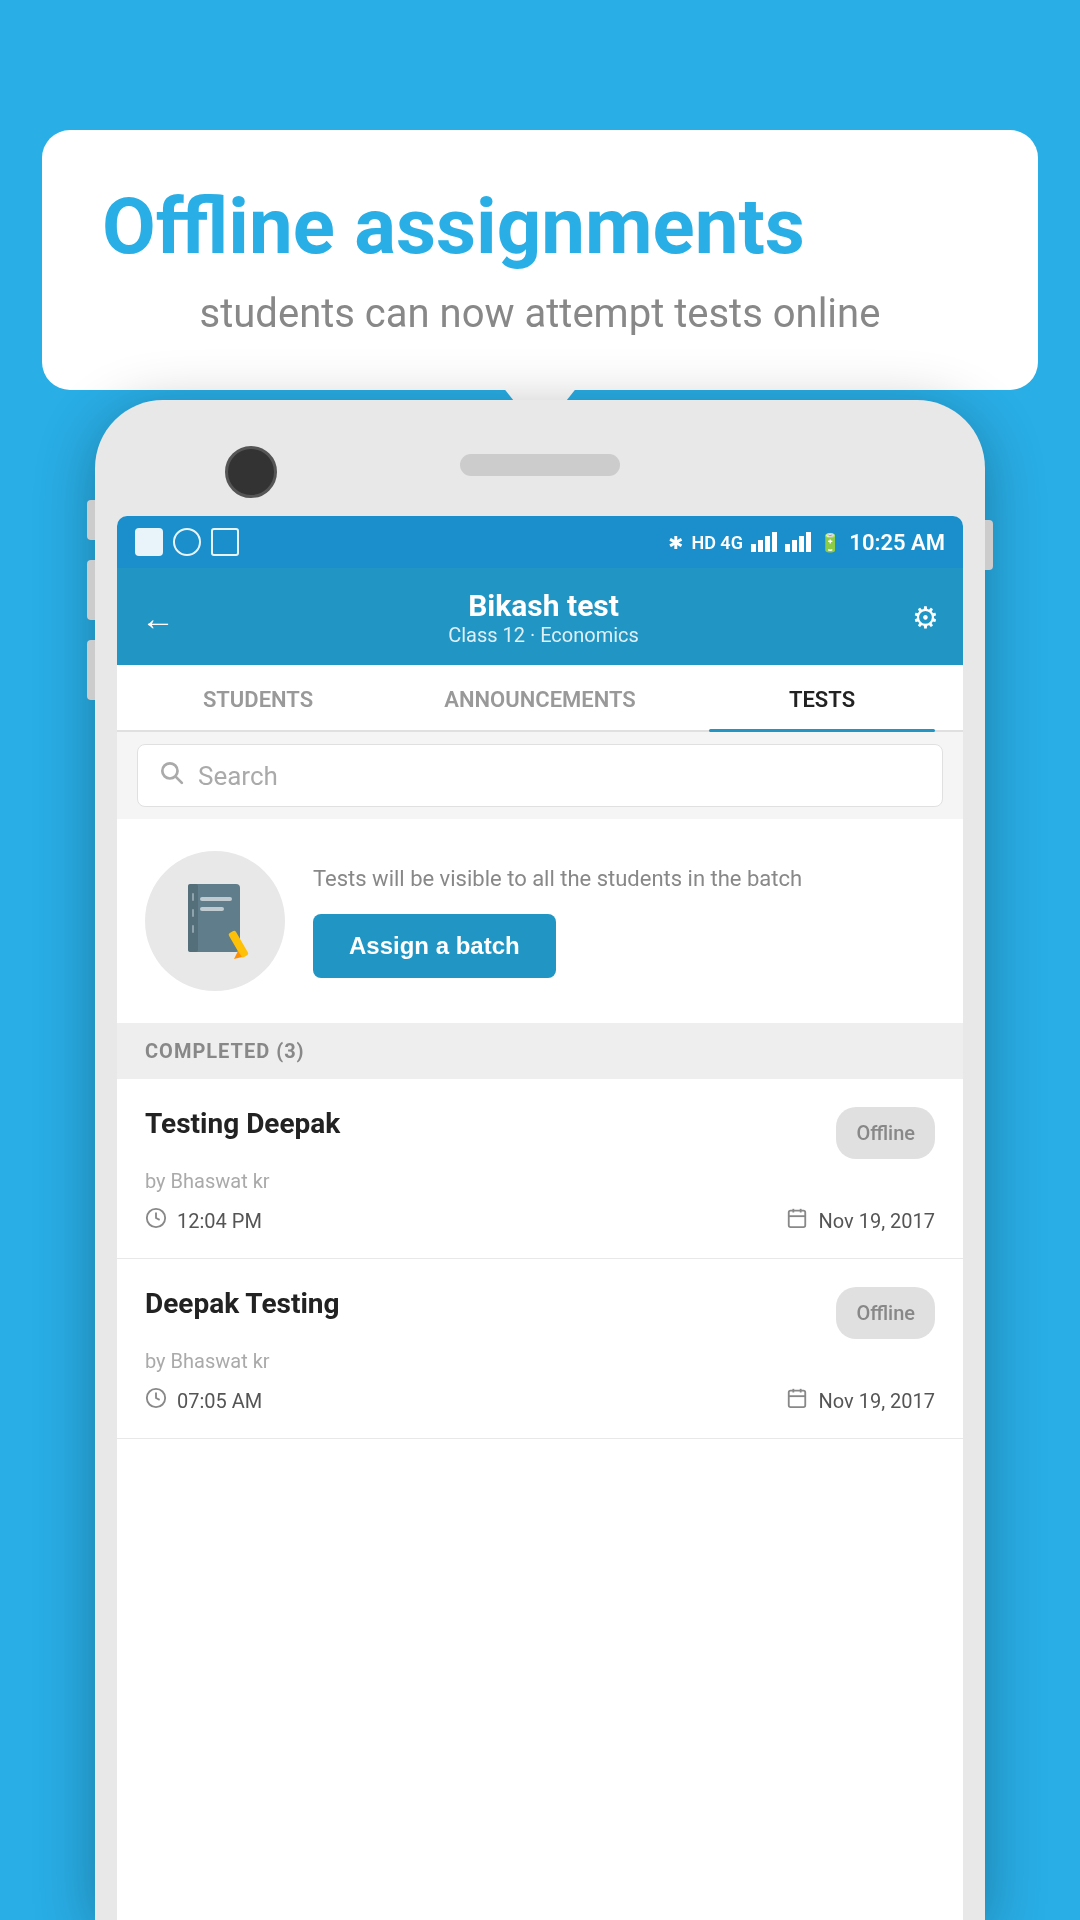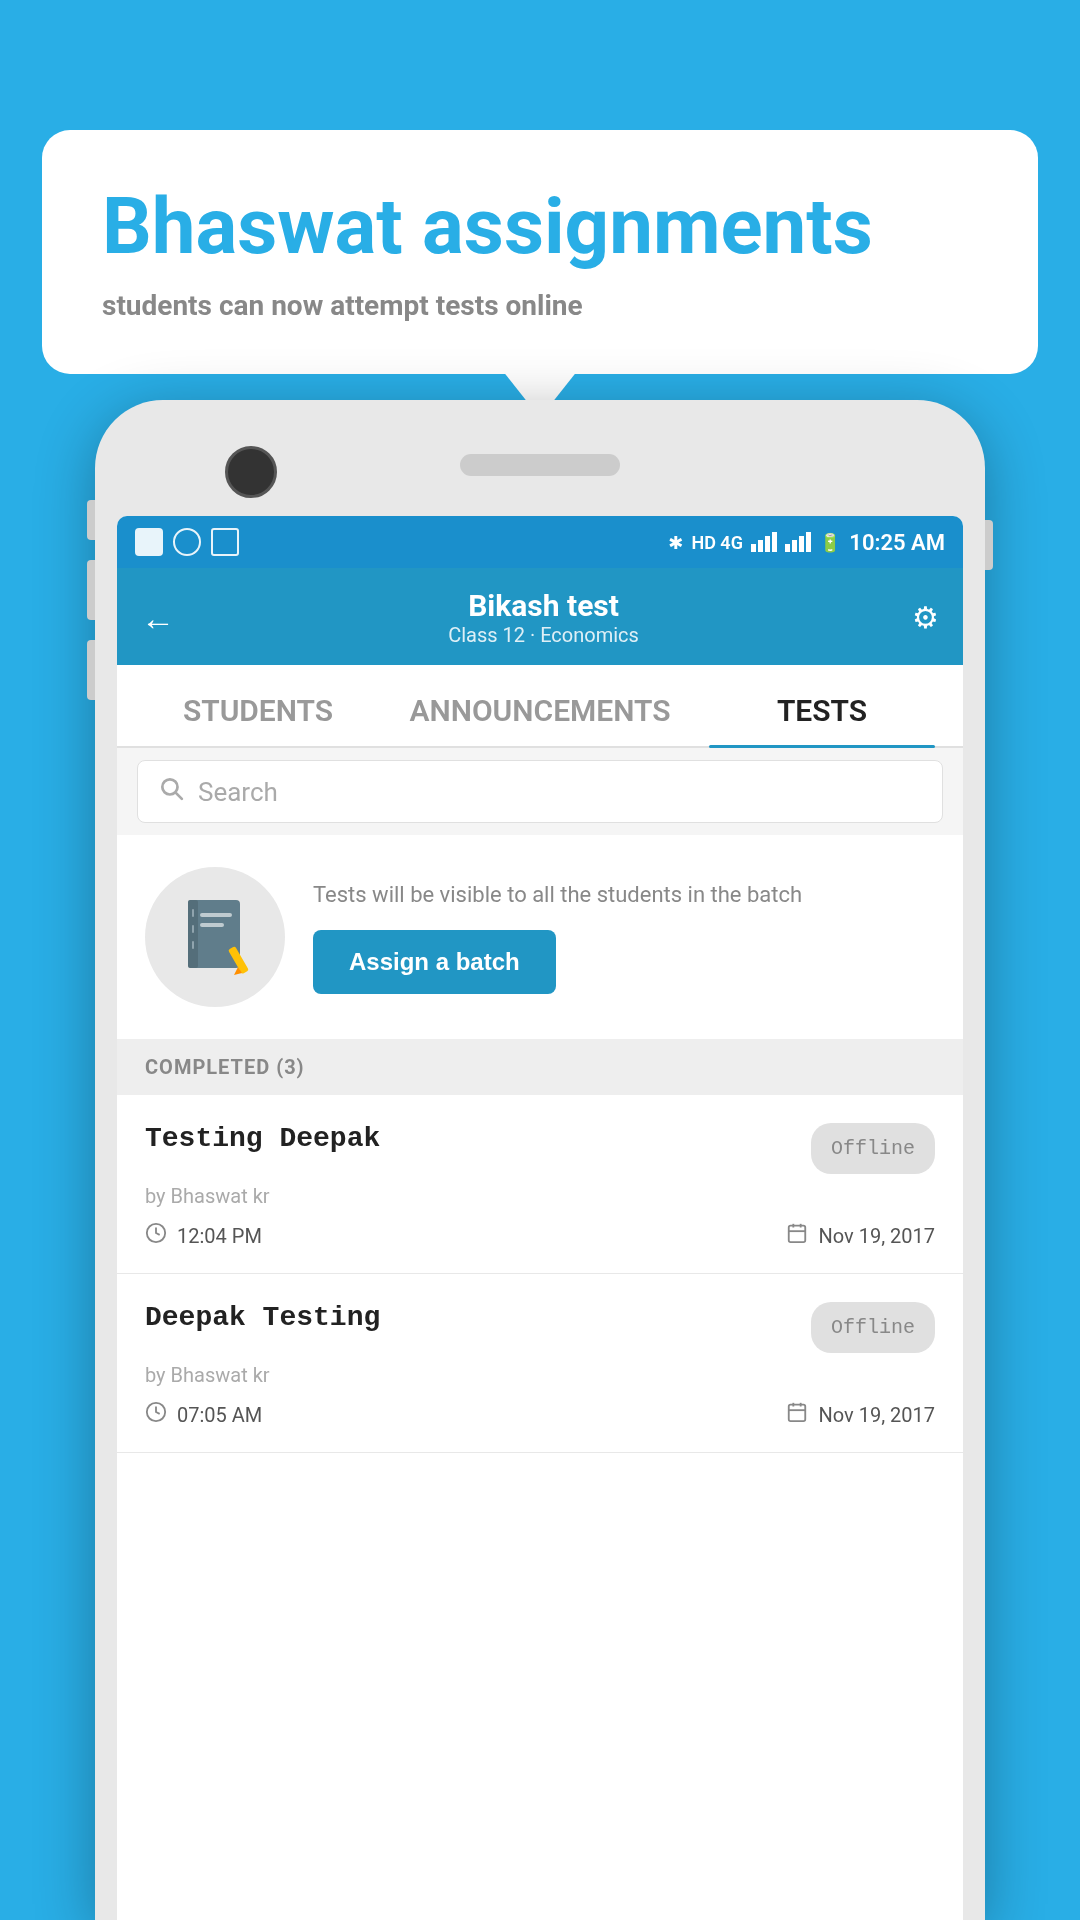--- a/index.html
+++ b/index.html
@@ -38,24 +38,25 @@
       border-top: 48px solid white;
     }
     .speech-title {
       font-size: 78px;
       font-weight: 700;
       color: #29aee6;
       line-height: 1.1;
       margin-bottom: 18px;
     }
     .speech-subtitle {
-      font-size: 28px;
+      font-size: 40px;
       color: #888;
-      font-weight: 700;
+      font-weight: 400;
       line-height: 1.3;
+      text-align: center;
     }
 
     
     .phone-frame {
       position: absolute;
       top: 400px;
       left: 95px;
       right: 95px;
       bottom: 0px;
       background: #e8e8e8;
@@ -217,22 +218,22 @@
 
     
     .tabs {
       background: white;
       display: flex;
       border-bottom: 2px solid #e0e0e0;
     }
     .tab {
       flex: 1;
       text-align: center;
-      padding: 28px 0 18px 0;
-      font-size: 30px;
+      padding: 22px 0 18px 0;
+      font-size: 22px;
       font-weight: 600;
       color: #999;
       cursor: pointer;
       position: relative;
     }
     .tab.active {
       color: #222;
     }
     .tab.active::after {
       content: '';
@@ -320,21 +321,20 @@
     .test-item {
       background: white;
       padding: 28px 28px 24px 28px;
       border-bottom: 1px solid #e8e8e8;
     }
     .test-item-top {
       display: flex;
       align-items: flex-start;
       justify-content: space-between;
       margin-bottom: 10px;
-      font-family: Liberation Mono, monospace;
     }
     .test-name {
       font-size: 28px;
       font-weight: 700;
       color: #222;
     }
     .offline-badge {
       background: #e0e0e0;
       color: #888;
       border-radius: 20px;
@@ -364,21 +364,21 @@
     .meta-icon {
       font-size: 22px;
       color: #888;
     }
   </style>
 </head>
 <body>
 
 <div class="speech-bubble-wrap">
   <div class="speech-bubble">
-    <div class="speech-title">Bhaswat assignments</div>
+    <div class="speech-title">Offline assignments</div>
     <div class="speech-subtitle">students can now attempt tests online</div>
   </div>
 </div>
 
 <div class="phone-frame">
   <div class="phone-camera"></div>
   <div class="phone-speaker"></div>
   <div class="phone-side-btn-right"></div>
   <div class="phone-side-btn-left1"></div>
   <div class="phone-side-btn-left2"></div>

